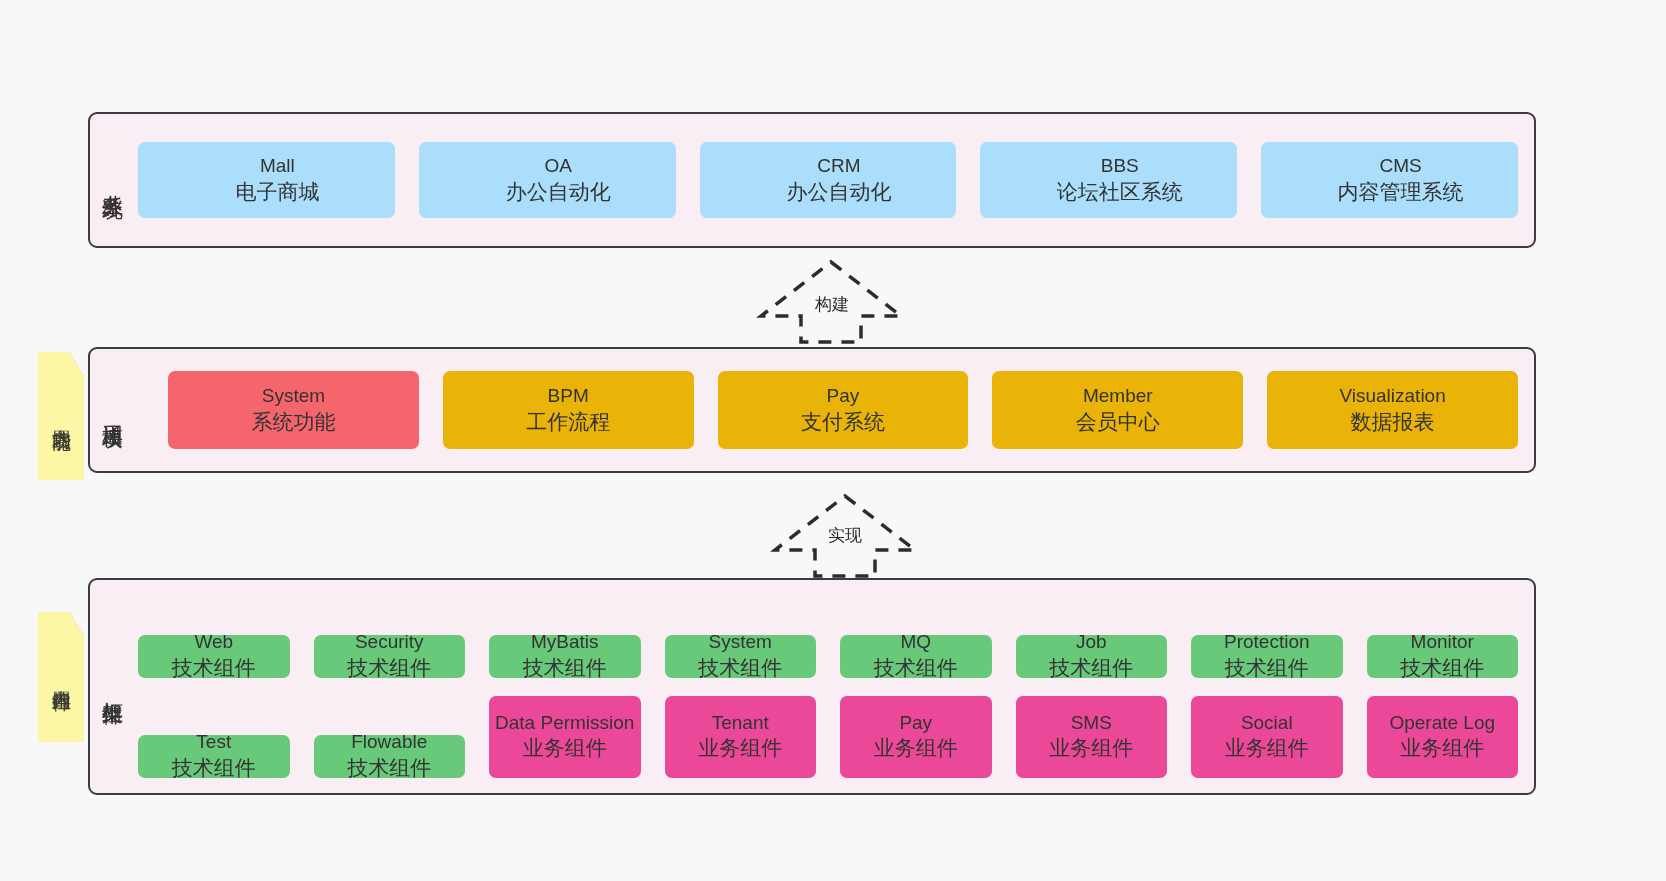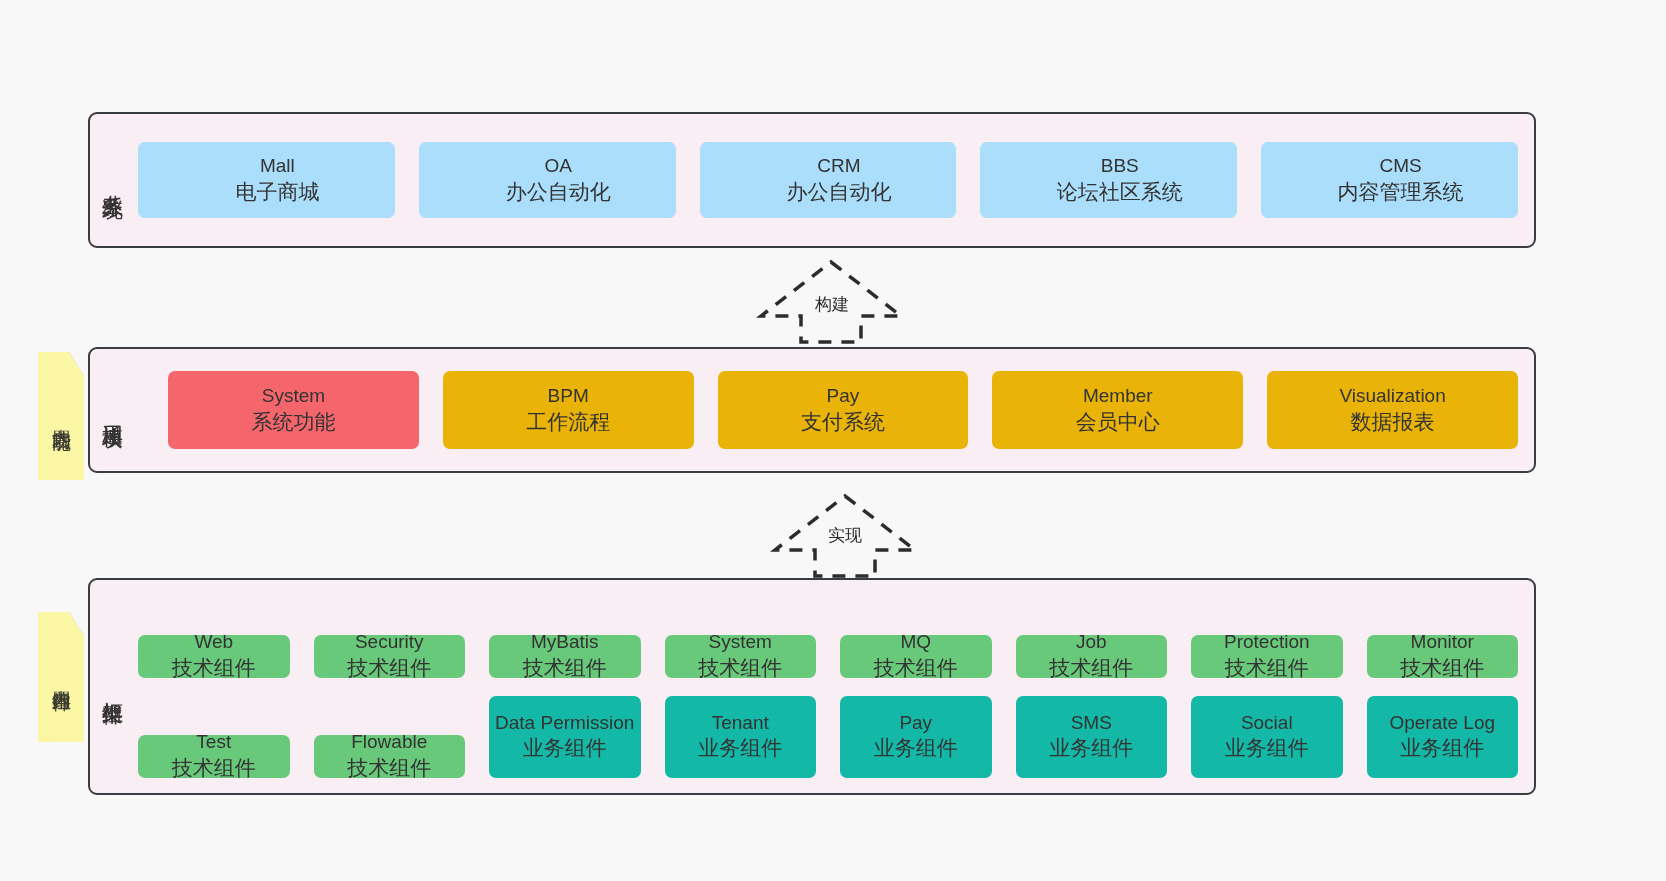--- a/index.html
+++ b/index.html
@@ -79,21 +79,21 @@
   .card .cn {
     font-size: 21px;
     white-space: nowrap;
   }
   .card.wrap .en { white-space: normal; }
 
   .card.blue  { background: #aadefb; padding-left: 28px; }
   .card.red   { background: #f4666c; margin-left: 30px; }
   .card.pink  { background: #eab308; }
   .card.green { background: #68c97a; margin-top: 39px; }
-  .card.lgreen{ background: #14b8a6; }
+  .card.lgreen{ background: #ec4899; }
 
   
   #layer-business { left: 88px;  top: 112px; width: 1448px; height: 136px; }
   #layer-business .row { height: 76px; }
 
   #layer-modules  { left: 88px;  top: 347px; width: 1448px; height: 126px; }
   #layer-modules .row { height: 78px; }
 
   #layer-framework{ left: 88px;  top: 578px; width: 1448px; height: 217px; }
   #layer-framework .row { height: 82px; }

